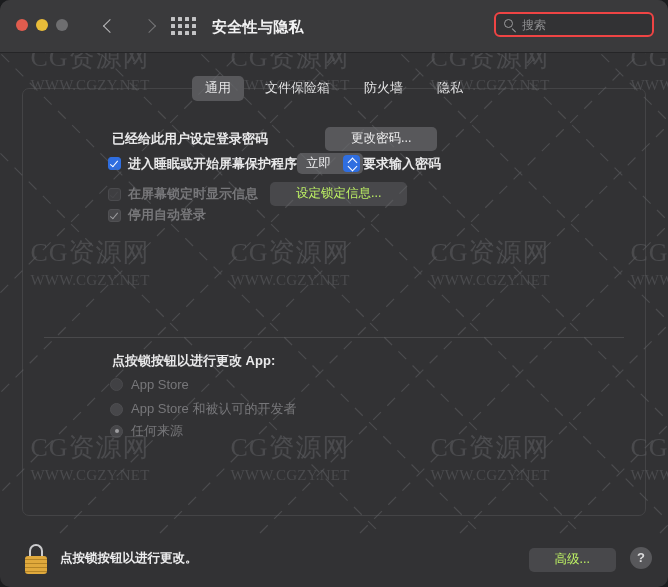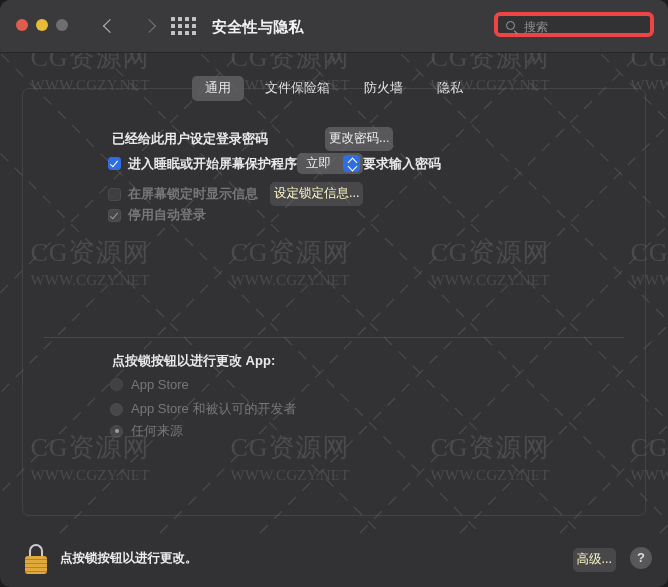--- a/index.html
+++ b/index.html
@@ -97,21 +97,21 @@
     font-weight: bold;
     color: #f2f2f3;
     letter-spacing: 0.3px;
   }
 
   #search {
     position: absolute;
     right: 14px; top: 12px;
     width: 160px; height: 25px;
     background: #323234;
-    border: 4px solid #ef4444;
+    border: 2px solid #ef4444;
     border-radius: 6px;
     box-sizing: border-box;
   }
   #search-icon {
     position: absolute;
     left: 8px; top: 5px;
     width: 13px; height: 13px;
   }
   #search-icon .mg-c {
     position: absolute;
@@ -231,27 +231,27 @@
     font-weight: normal;
   }
 
   
   .btn {
     font-size: 12.5px;
     color: #f0f0f1;
     background: #58585b;
     border: none;
     border-radius: 5px;
-    padding: 3px 4px 4px;
+    padding: 3px 26px 4px;
     cursor: default;
     font-family: inherit;
     white-space: nowrap;
   }
   .btn.disabled {
-    color: #fef9c3;
+    color: #bef264;
     background: #48484b;
   }
 
   
   .cb {
     width: 13px; height: 13px;
     border-radius: 3px;
     box-sizing: border-box;
     position: relative;
     flex: none;

